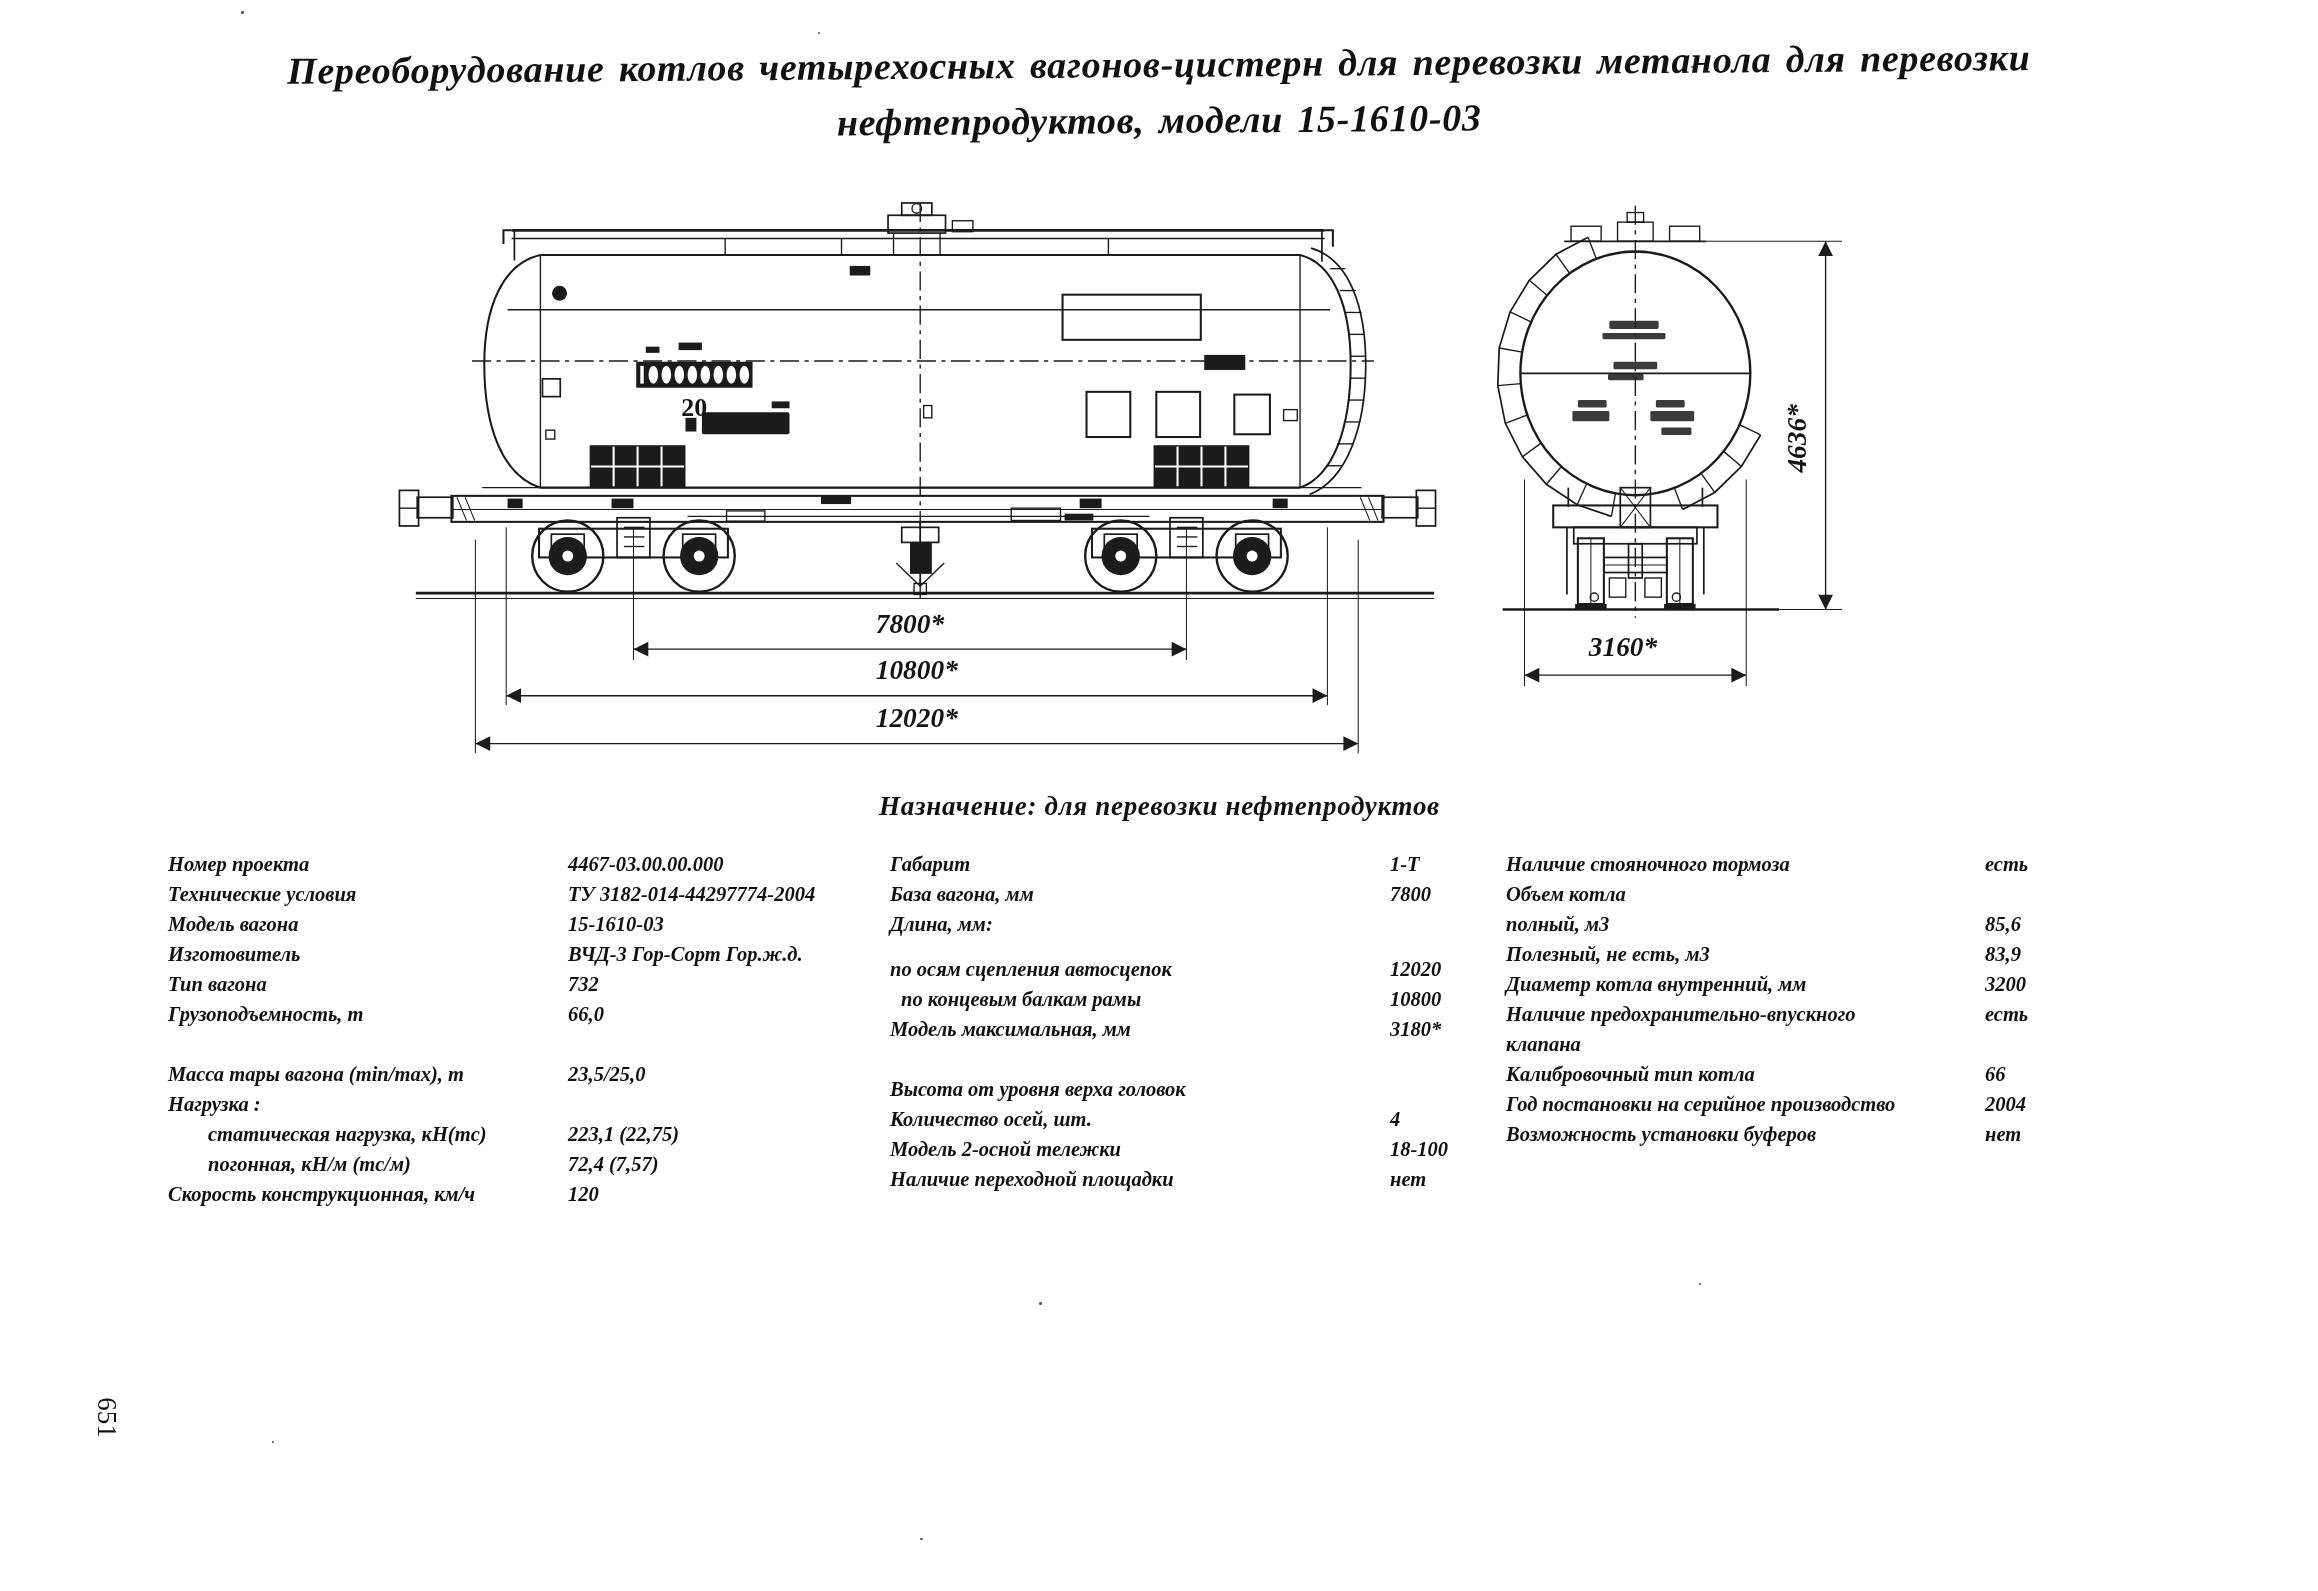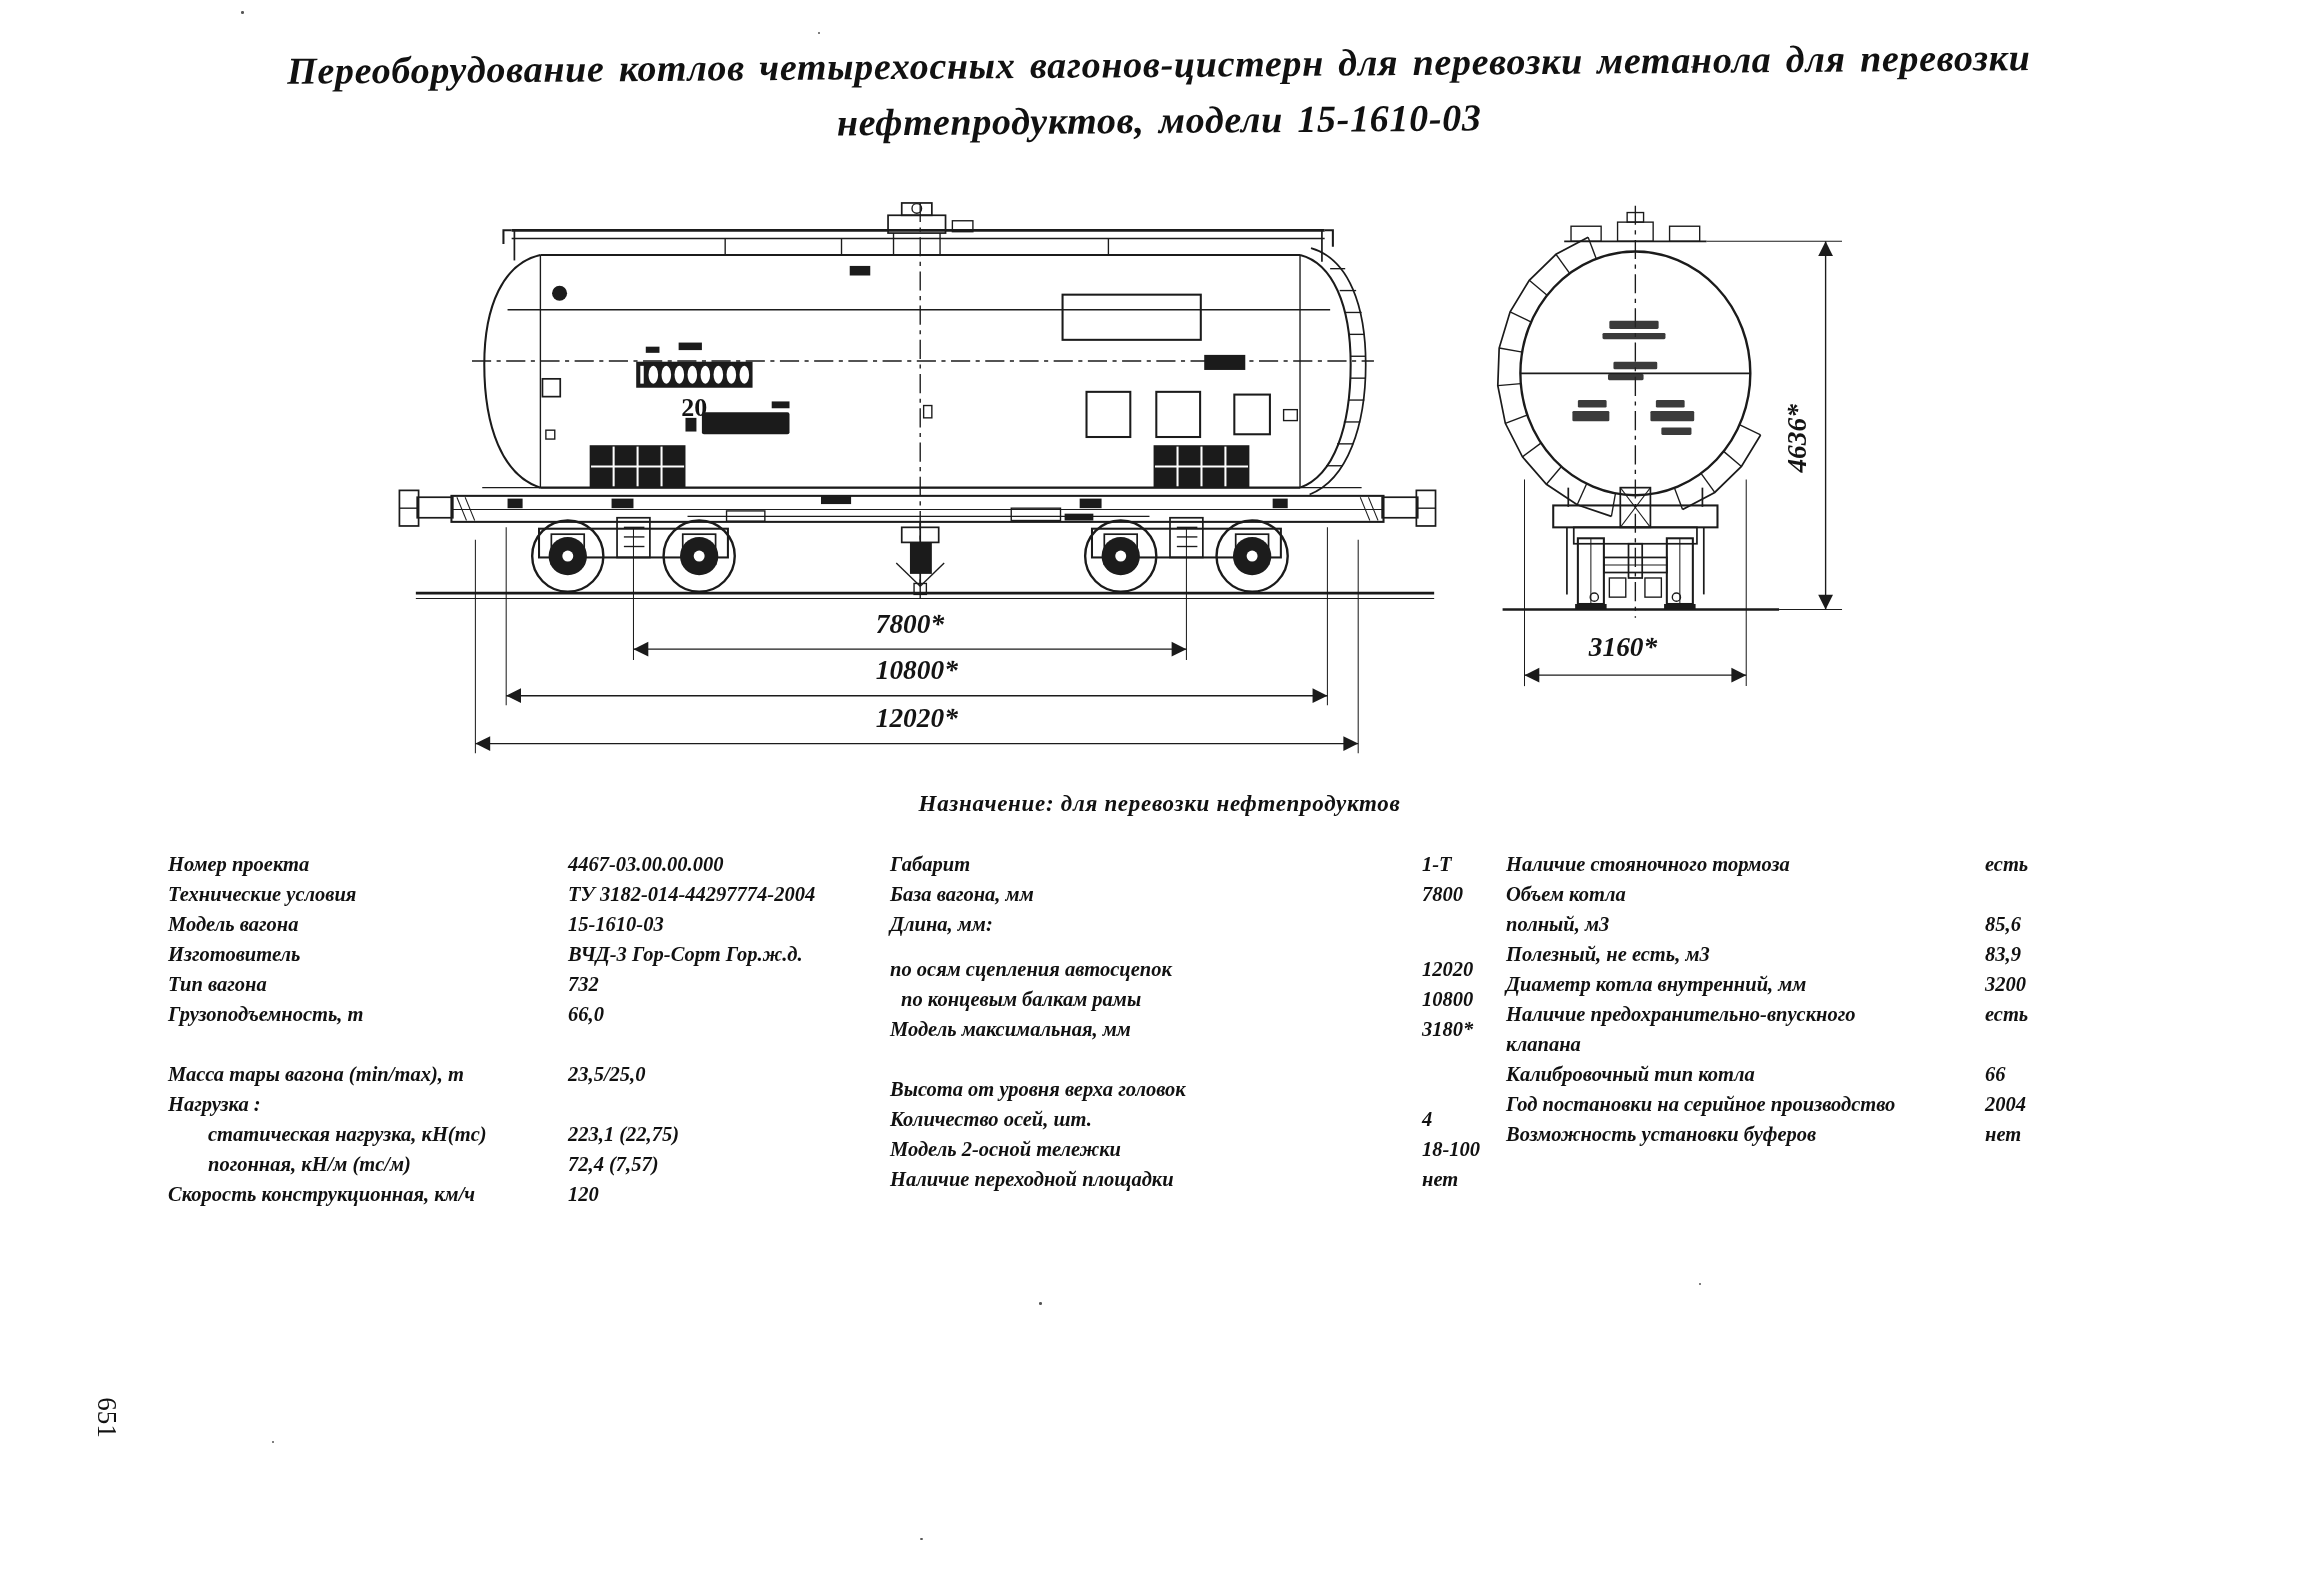--- a/index.html
+++ b/index.html
@@ -7,32 +7,32 @@
     position:relative;width:2109px;height:1591px;background:#fff;
     font-family:"Liberation Serif",serif;color:#111;overflow:hidden;
   }
   .title{
     position:absolute;top:36px;left:27px;width:2264px;text-align:center;
     font-weight:bold;font-style:italic;font-size:38px;line-height:1.48;
     letter-spacing:0.7px;word-spacing:4.1px;transform:rotate(-0.45deg);
   }
   .purpose{
     position:absolute;top:791px;left:0;width:2319px;text-align:center;
-    font-weight:bold;font-style:italic;font-size:23px;letter-spacing:0.7px;
+    font-weight:bold;font-style:italic;font-size:27px;letter-spacing:0.7px;
   }
   .specs{position:absolute;font-weight:bold;font-style:italic;font-size:20.5px;line-height:23px;}
   #col1{left:168px;top:853px;width:691px;}
   #col2{left:890px;top:853px;width:616px;}
   #col3{left:1506px;top:853px;width:808px;}
   .row{position:relative;height:30px;white-space:nowrap;}
   .gap-f{height:30px;}
   .gap-h{height:15px;}
   .val{position:absolute;top:0;}
   #col1 .val{left:400px;}
-  #col2 .val{left:500px;margin-left:32px;}
+  #col2 .val{left:500px;}
   #col3 .val{left:479px;}
   .ind1{padding-left:40px;}
   .ind2{padding-left:11px;font-style:italic;}
   .pagenum{
     position:absolute;left:62px;top:1402px;width:89px;text-align:center;
     font-size:27px;transform:rotate(90deg);
   }
   svg.drawing{position:absolute;left:383px;top:192px;}
   svg .ln{stroke:#1b1b1b;fill:none;}
   svg .fl{fill:#1b1b1b;stroke:none;}

